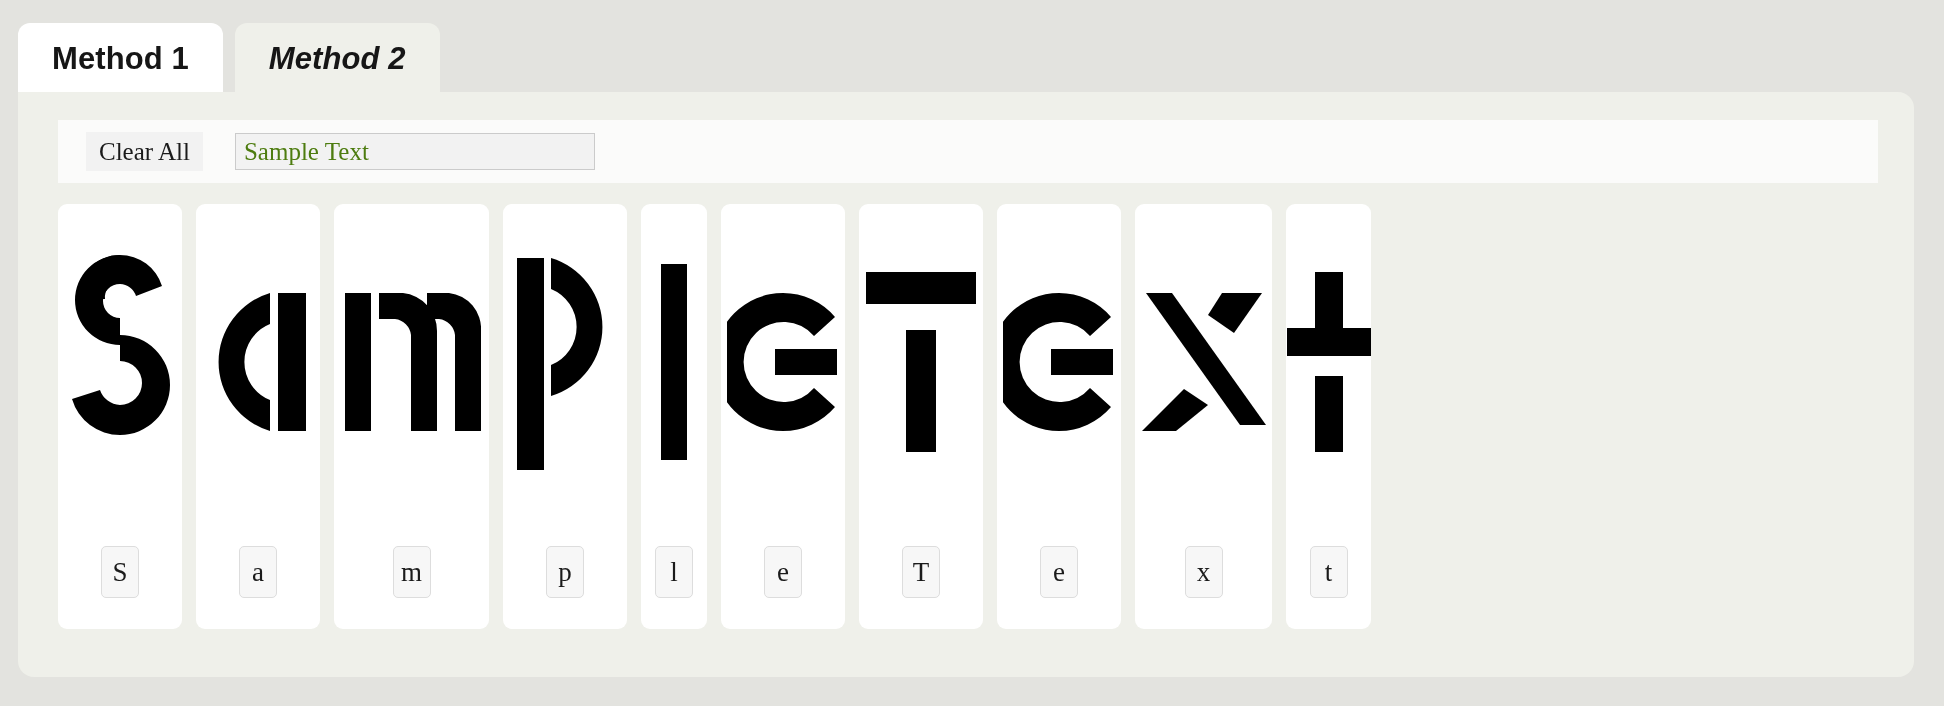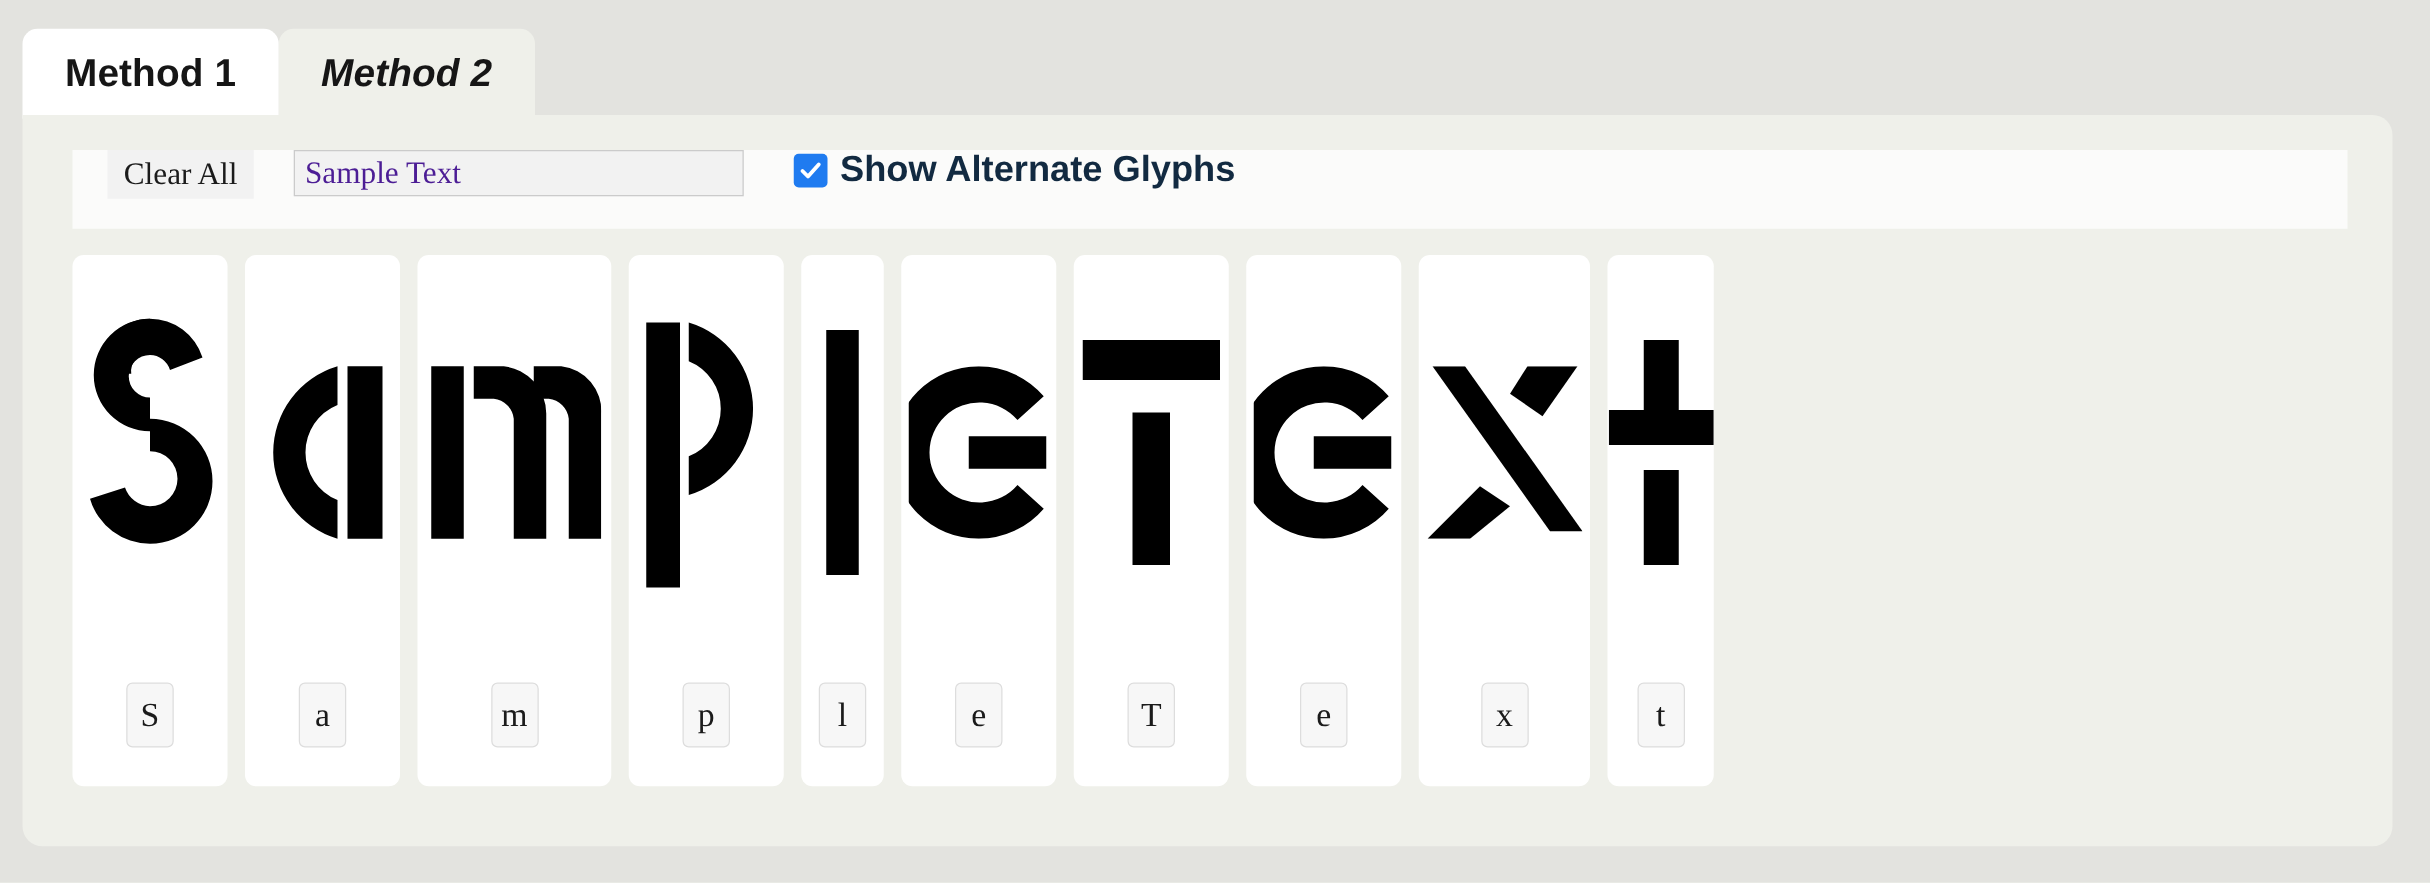--- a/index.html
+++ b/index.html
@@ -16,21 +16,21 @@
 
   
   #tab-strip {
     position: absolute;
     left: 0;
     top: 0;
     height: 95px;
     width: 1944px;
     display: flex;
     align-items: flex-end;
-    gap: 0;
+    gap: 12px;
     padding-left: 18px;
     box-sizing: border-box;
   }
   .tab {
     height: 72px;
     min-width: 180px;
     padding: 0 34px;
     display: flex;
     align-items: center;
     justify-content: center;
@@ -64,21 +64,21 @@
 
   
   #toolbar {
     position: absolute;
     left: 40px;
     top: 28px;
     width: 1820px;
     height: 63px;
     background: #fbfbfa;
     display: flex;
-    align-items: flex-start;
+    align-items: center;
     padding-left: 28px;
     box-sizing: border-box;
     gap: 14px;
   }
   .tb-button {
     background: #f2f2f2;
     border: none;
     font-family: "Liberation Serif", serif;
     font-size: 25px;
     color: #1b1b1b;
@@ -88,21 +88,21 @@
     white-space: nowrap;
   }
   #text-input {
     margin-left: 18px;
     width: 342px;
     height: 31px;
     background: #f2f2f2;
     border: 1px solid #cbcbcb;
     font-family: "Liberation Serif", serif;
     font-size: 25px;
-    color: #4c1d95;
+    color: #4d7c0f;
     padding: 2px 8px;
     box-sizing: content-box;
     outline: none;
   }
   #checkbox-wrap {
     margin-left: 26px;
     display: flex;
     align-items: center;
     gap: 10px;
     cursor: pointer;
@@ -180,28 +180,20 @@
   <div class="tab inactive">
     <span>Method 2</span>
   </div>
 </div>
 
 <div id="panel">
 
   <div id="toolbar">
     <button class="tb-button">Clear All</button>
     <input id="text-input" type="text" value="Sample Text" style="">
-    <label id="checkbox-wrap">
-      <span id="alt-glyph-checkbox">
-        <svg width="19" height="19" viewBox="0 0 19 19" aria-hidden="true">
-          <path d="M3 9.8 L7.4 14.2 L16 4.6" fill="none" stroke="#ffffff" stroke-width="3.1" stroke-linecap="round" stroke-linejoin="round"></path>
-        </svg>
-      </span>
-      <span id="alt-glyph-label">Show Alternate Glyphs</span>
-    </label>
   </div>
 
   <div id="glyph-row">
       <div class="glyph-card" style="width: 124px;">
         <div class="glyph-art">
           <svg width="104" height="230" viewBox="0 0 104 230">
         <g fill="#000000">
           <path d="M52 8 a44 44 0 0 1 42 31 l-26 10 a17 17 0 0 0 -16 -12 a17 17 0 0 0 0 34
                    l0 27 a44 44 0 0 1 0 -90 Z"></path>
           <path d="M10 52 a42 42 0 0 1 42 -44 l0 27 a15 15 0 0 0 -15 17 l-27 0 Z"></path>

